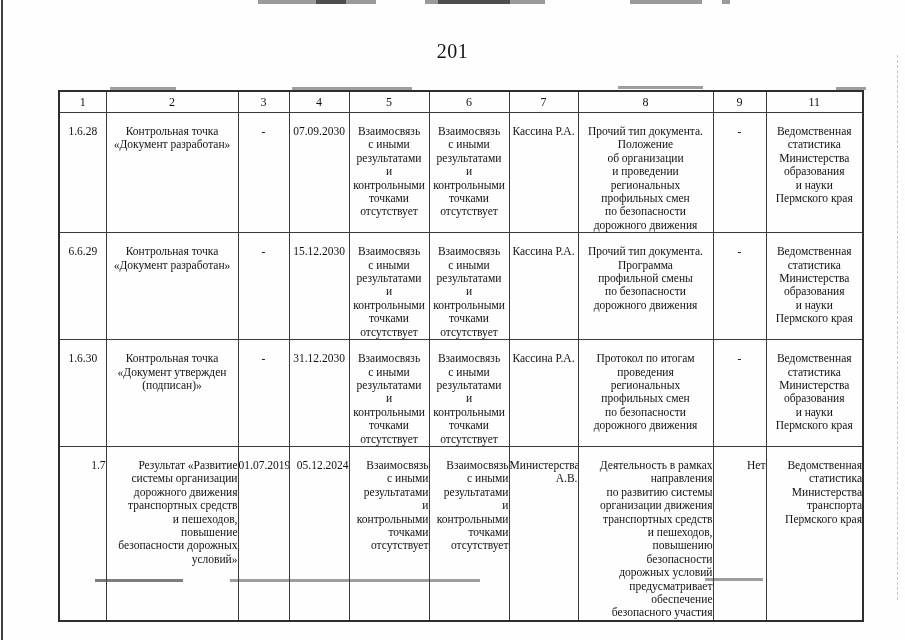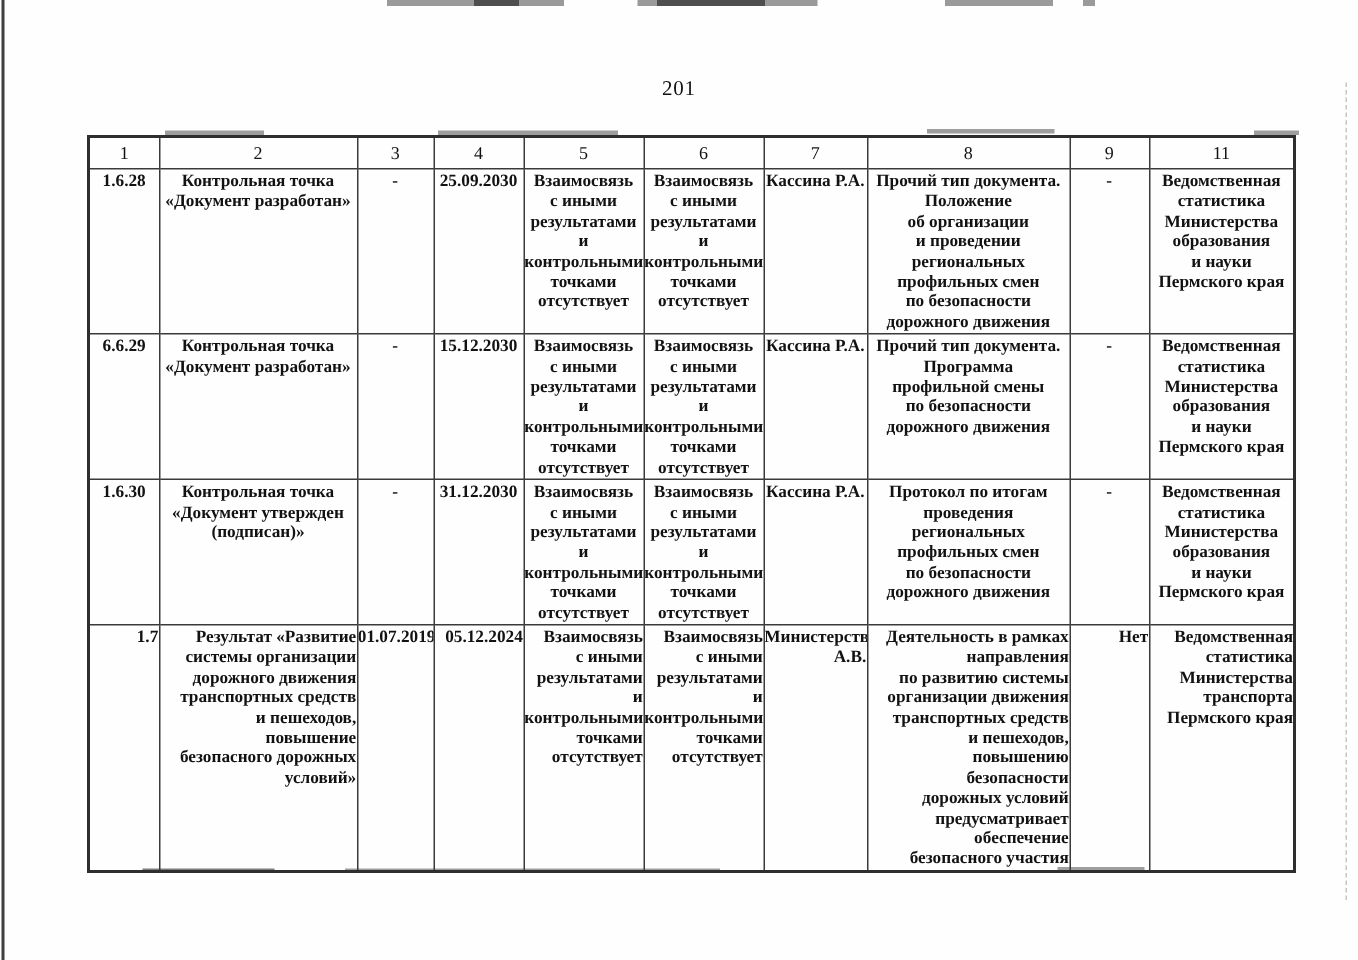--- a/index.html
+++ b/index.html
@@ -26,44 +26,43 @@
   .smudge{background:#9e9e9e;height:3px;}
   .s1{left:110px;top:87px;width:66px;}
   .s2{left:292px;top:87px;width:120px;}
   .s3{left:618px;top:86px;width:85px;}
   .s4{left:836px;top:87px;width:30px;}
   .s5{left:95px;top:579px;width:88px;background:#7d7d7d;}
   .s6{left:230px;top:579px;width:250px;}
   .s7{left:705px;top:578px;width:58px;}
 
   .page-number{
-    position:absolute;left:0;top:52px;width:100%;
-    text-align:center;font-size:14px;letter-spacing:0.5px;
+    position:absolute;left:0;top:40px;width:100%;
+    text-align:center;font-size:20px;letter-spacing:0.5px;
   }
 
   table.doc{
     position:absolute;left:58px;top:90px;width:804px;
     border-collapse:collapse;table-layout:fixed;
     border:2px solid #2e2e2e;
   }
   table.doc th, table.doc td{
     border:1px solid #3a3a3a;
     font-weight:normal;
     text-align:center;
     overflow:hidden;
   }
   table.doc th{
     height:20px;font-size:12px;vertical-align:middle;padding:0;
   }
   table.doc td{
     vertical-align:top;
     font-size:11.5px;line-height:13.4px;
-    padding:2px 0 0 0;
+    padding:12px 0 0 0;
     white-space:pre-line;
-    font-weight:bold;
   }
   tr.row-0 td{height:106px;}
   tr.row-1 td{height:92px;}
   tr.row-2 td{height:93px;margin-left:47px;}
   tr.row-3 td{height:159px;text-align:right;}
 </style>
 </head>
 <body>
 
 <div class="page">
@@ -112,21 +111,21 @@
         <th>9</th>
         <th>11</th>
       </tr>
     </thead>
     <tbody>
       <tr class="row-0">
         <td>1.6.28</td>
         <td>Контрольная точка
 «Документ разработан»</td>
         <td>-</td>
-        <td>25.09.2030</td>
+        <td>07.09.2030</td>
         <td>Взаимосвязь
 с иными
 результатами
 и
 контрольными
 точками
 отсутствует</td>
         <td>Взаимосвязь
 с иными
 результатами
@@ -222,21 +221,21 @@
 Пермского края</td>
       </tr>
       <tr class="row-3">
         <td>1.7</td>
         <td>Результат «Развитие
 системы организации
 дорожного движения
 транспортных средств
 и пешеходов,
 повышение
-безопасного дорожных
+безопасности дорожных
 условий»</td>
         <td>01.07.2019</td>
         <td>05.12.2024</td>
         <td>Взаимосвязь
 с иными
 результатами
 и
 контрольными
 точками
 отсутствует</td>

